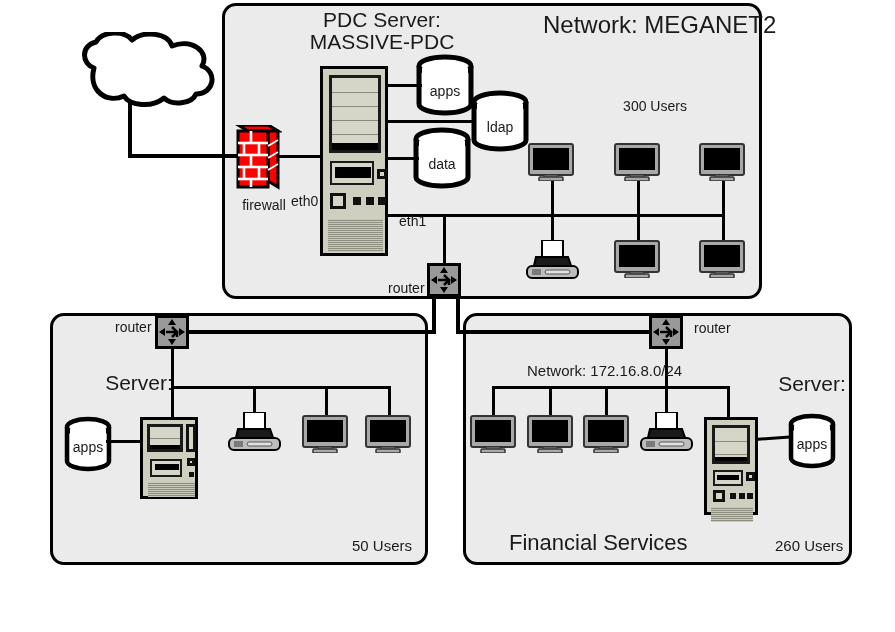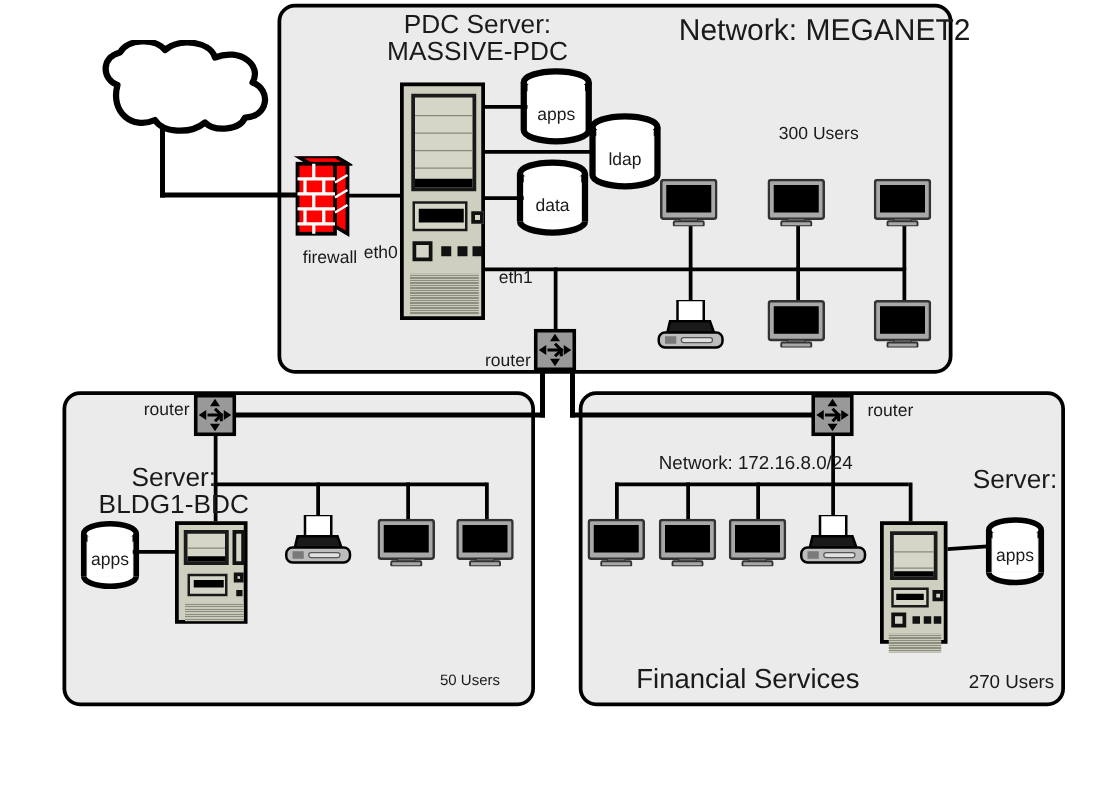--- a/index.html
+++ b/index.html
@@ -361,21 +361,20 @@
         <polygon points="30,17 24,13 24,21"></polygon>
       </g>
       <path d="M11,17 L22,17 L22,22" stroke="#000000" stroke-width="2.5" fill="none"></path>
       <path d="M17,12 L22,17 L17,22" stroke="#000000" stroke-width="2.5" fill="none"></path>
     </svg>
   </div>
   <div class="lbl lbl-sm" style="left:115px; top:320px;">router</div>
 
 
   <div class="lbl lbl-lg center" style="left:139px; top:371px;">Server:</div>
-  <div class="lbl lbl-lg center" style="left:139px; top:392px;">BLDG1-BDC</div>
 
   <div class="deskserv" style="left:140px; top:417px; width:58px; height:82px;">
     <div class="tower-screenbay" style="left:4px; top:4px; width:36px; height:28px;">
       <div class="tower-shelf" style="left:0; top:11px; width:100%;"></div>
       <div class="tower-darkbar" style="left:0; bottom:0; width:100%; height:4px;"></div>
     </div>
     <div class="btn-sq" style="left:43px; top:4px; width:10px; height:28px;"></div>
     <div class="drive" style="left:7px; top:39px; width:32px; height:18px;">
       <div class="slot" style="left:3px; top:3px; width:24px; height:6px;"></div>
     </div>
@@ -415,21 +414,21 @@
   </div>
   <div class="monitor" style="left:365px; top:415px; width:46px; height:38px;">
     <svg width="46" height="38" viewBox="0 0 46 38">
       <rect x="1" y="1" width="44" height="31" rx="2" fill="#a8a8a8" stroke="#333333" stroke-width="2"></rect>
       <rect x="5" y="5" width="36" height="22" fill="#000000"></rect>
       <rect x="16" y="32" width="14" height="3" fill="#8c8c8c" stroke="#333333" stroke-width="1"></rect>
       <rect x="11" y="34" width="24" height="4" rx="1" fill="#a8a8a8" stroke="#333333" stroke-width="1.5"></rect>
     </svg>
   </div>
 
-  <div class="lbl lbl-sm" style="left:352px; top:538px; font-size:12px;text-align:center;">50 Users</div>
+  <div class="lbl lbl-sm" style="left:352px; top:538px; font-size:15px;text-align:center;">50 Users</div>
 
   <div class="router" style="left:649px; top:315px; width:34px; height:34px;">
     <svg width="34" height="34" viewBox="0 0 34 34">
       <rect x="1.5" y="1.5" width="31" height="31" fill="#999999" stroke="#000000" stroke-width="3"></rect>
       <g fill="#000000">
         <polygon points="17,4 21,10 13,10"></polygon>
         <polygon points="17,30 21,24 13,24"></polygon>
         <polygon points="4,17 10,13 10,21"></polygon>
         <polygon points="30,17 24,13 24,21"></polygon>
       </g>
@@ -500,15 +499,15 @@
     <svg width="56" height="40" viewBox="0 0 56 40">
       <rect x="18" y="0" width="21" height="19" fill="#ffffff" stroke="#000000" stroke-width="2"></rect>
       <path d="M8,34 L12,17 L44,17 L50,34 Z" fill="#1a1a1a" stroke="#000000" stroke-width="2"></path>
       <rect x="3" y="26" width="51" height="12" rx="5" fill="#bdbdbd" stroke="#000000" stroke-width="2"></rect>
       <rect x="8" y="29" width="9" height="6" fill="#7a7a7a"></rect>
       <rect x="21" y="30" width="25" height="4" rx="2" fill="#e0e0e0" stroke="#555555" stroke-width="1"></rect>
     </svg>
   </div>
 
   <div class="lbl lbl-lg" style="left:509px; top:531px; font-size:22px;">Financial Services</div>
-  <div class="lbl lbl-sm" style="left:775px; top:538px; font-size:15px;">270 Users</div>
+  <div class="lbl lbl-sm" style="left:775px; top:538px; font-size:15px;">260 Users</div>
 
 </div>
 
 </body></html>

